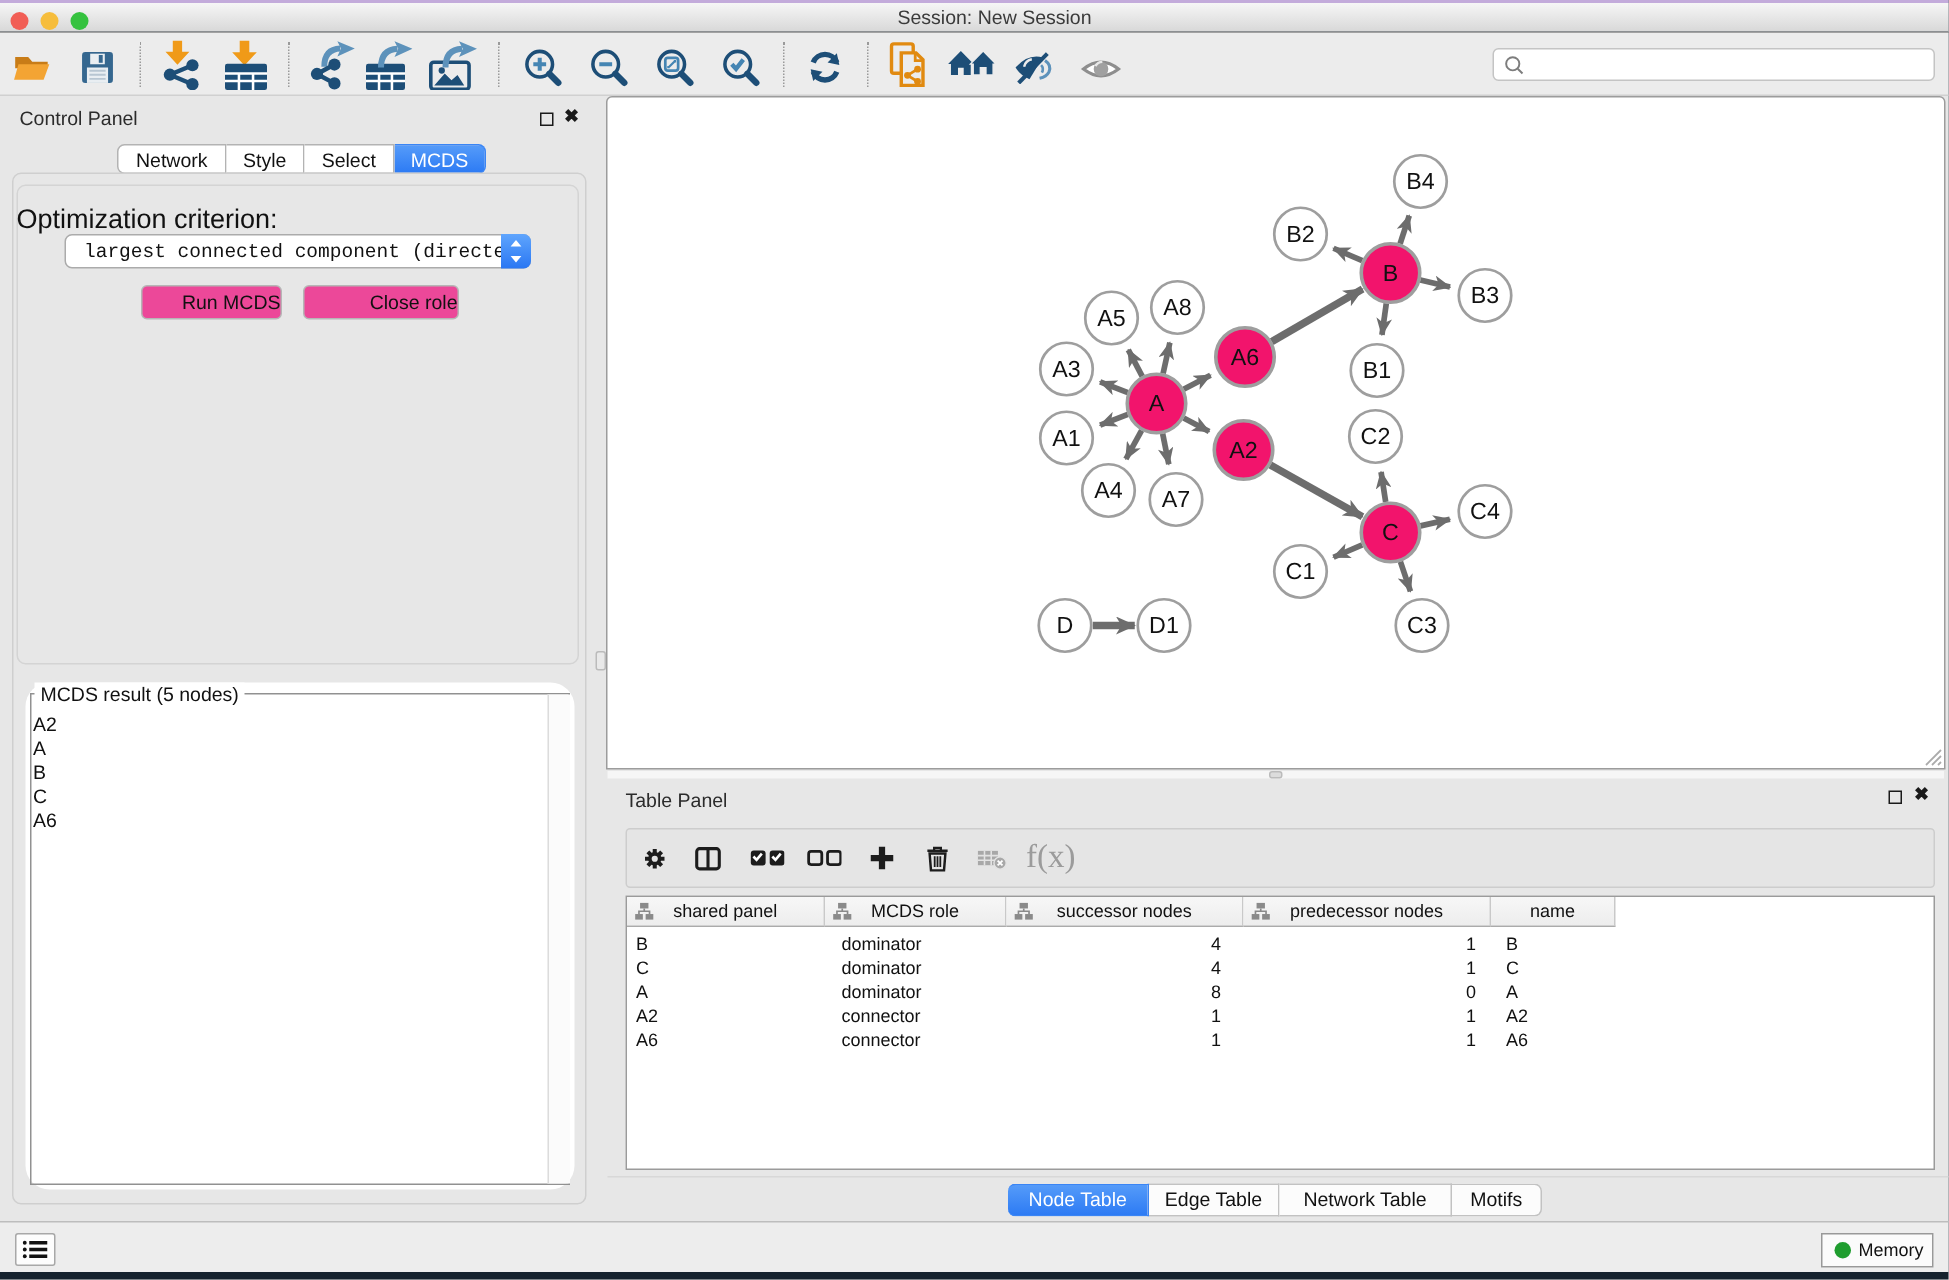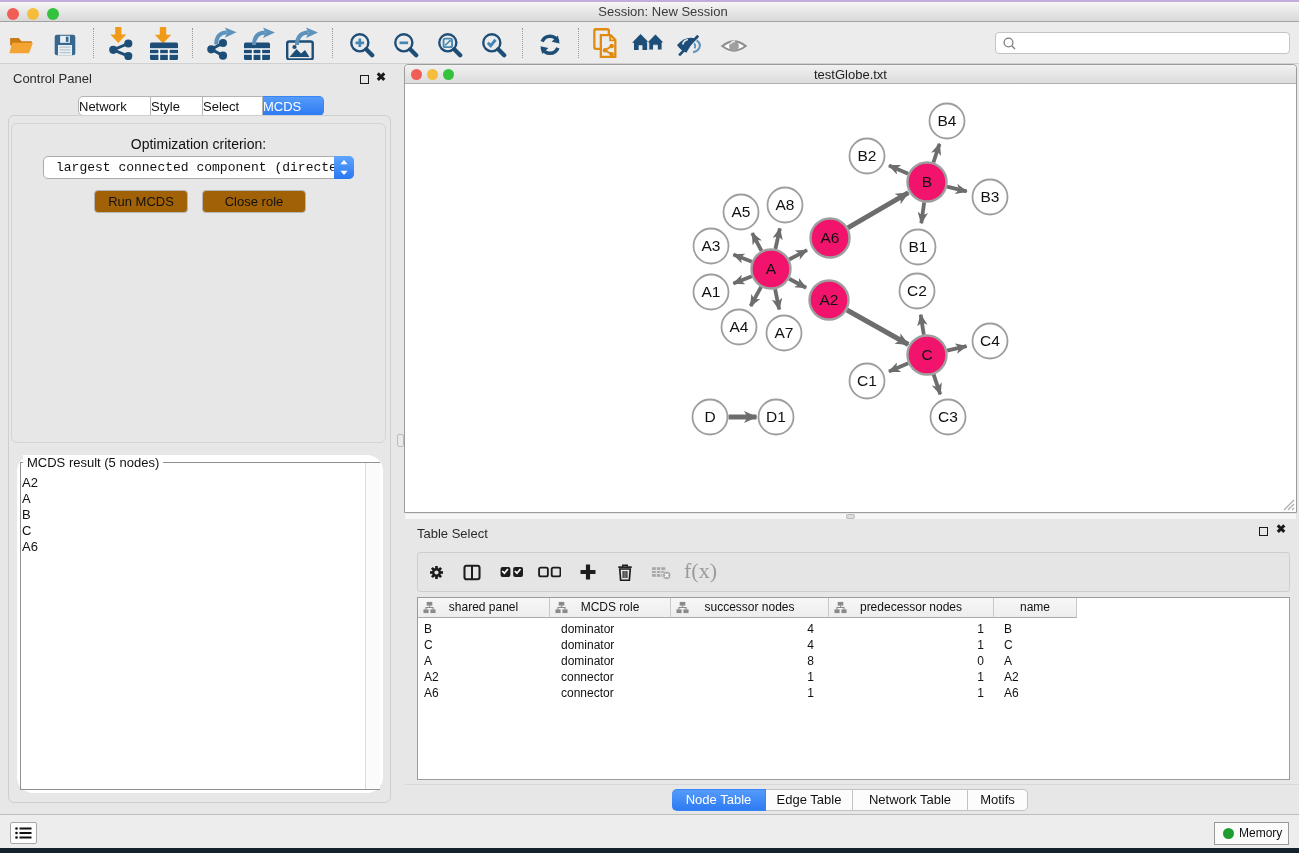--- a/index.html
+++ b/index.html
@@ -13,32 +13,32 @@
 #toolbar { left:0; top:22px; width:1299px; height:42px; background:#ececec;
   border-bottom:1px solid #d0d0d0; }
 #search { position:absolute; left:995px; top:32px; width:295px; height:22px; background:#fff;
   border:1px solid #c4c4c4; border-radius:4px; }
 #main { left:0; top:64px; width:1299px; height:750px; background:#e7e7e7; }
 #statusbar { left:0; top:814px; width:1299px; height:34px; background:#ededed;
   border-top:1px solid #bdbdbd; }
 
 #cp-title { position:absolute; left:13px; top:71px; font-size:13px; color:#2b2b2b; }
 .tab { height:20px; line-height:20px; font-size:13px; background:#fff; color:#111;
-  border:1px solid #b3b3b3; border-left:none; padding:0; text-align:left; }
+  border:1px solid #b3b3b3; border-left:none; padding:0; text-align:center; }
 #cp-content { position:absolute; left:8px; top:115px; width:383px; height:688px;
   border:1px solid #cfcfcf; border-radius:6px; }
 #cp-inner { position:absolute; left:11px; top:123px; width:375px; height:320px;
   border:1px solid #d4d4d4; border-radius:6px; }
 #dropdown { position:absolute; left:43px; top:156px; width:311px; height:23px; background:#fff;
   border:1px solid #ababab; border-radius:5px; font-size:13px; line-height:21px; color:#111;
   padding-left:12px;font-family:Liberation Mono, monospace; }
 #dd-cap { position:absolute; right:-1px; top:-1px; width:20px; height:23px; border-radius:0 5px 5px 0;
   background:linear-gradient(#5fa5fd,#2a77f3); }
-.btn { position:absolute; top:190px; height:23px; background:#a16207; border:1px solid #b6b6b6;
-  border-radius:4px; font-size:13px; text-align:center; line-height:21px; color:#111; }
+.btn { position:absolute; top:190px; height:23px; background:#ec4899; border:1px solid #b6b6b6;
+  border-radius:4px; font-size:13px; text-align:right; line-height:21px; color:#111; }
 #resultbox { position:absolute; left:17px; top:455px; width:366px; height:338px; background:#fff;border-radius:16px; }
 #fieldset { position:absolute; left:3px; top:7px; width:360px; height:328px; border:1px solid #919191; }
 #legend { position:absolute; left:2px; top:-8px; background:#fff; padding:0 4px; font-size:13px; color:#111; }
 .li { position:absolute; left:5px; font-size:13px; color:#111; }
 
 #gwin { position:absolute; left:404px; top:64px; width:893px; height:449px;
   border:1px solid #9c9c9c; border-radius:4px 4px 0 0; background:#fff; }
 #gtitle { position:absolute; left:0; top:0; width:100%; height:19px;
   background:linear-gradient(#f1f1f1,#dcdcdc); border-bottom:1px solid #b1b1b1;
   border-radius:4px 4px 0 0; text-align:center; font-size:13px; color:#222; line-height:19px; }
@@ -191,21 +191,21 @@
 <div class="maxbox" style="left:360px;top:75px"></div>
 <div class="closex" style="left:376px;top:70px">✖</div>
 <div style="position:absolute;left:78px;top:96px;display:flex">
   <div class="tab" style="border-left:1px solid #b3b3b3;border-radius:5px 0 0 5px;width:73px">Network</div>
   <div class="tab" style="width:52px">Style</div>
   <div class="tab" style="width:60px">Select</div>
   <div class="tab" style="width:61px;background:linear-gradient(#559bf9,#2d7bf4);color:#fff;border-color:#3a85f5;border-radius:0 5px 5px 0">MCDS</div>
 </div>
 <div id="cp-content"></div>
 <div id="cp-inner"></div>
-<div style="position:absolute;left:11px;width:375px;top:136px;text-align:center;font-size:14px;color:#111">Optimization criterion:</div>
+<div style="position:absolute;left:11px;width:375px;top:136px;font-size:18px;color:#111">Optimization criterion:</div>
 <div id="dropdown">largest connected component (directed)
   <div id="dd-cap"><svg width="20" height="23" viewBox="0 0 20 23">
     <path d="M10,4 l3.6,4.3 h-7.2 z" fill="#fff"></path>
         <path d="M10,19 l3.6,-4.3 h-7.2 z" fill="#fff"></path>
       </svg></div>
 </div>
 <div class="btn" style="left:94px;width:94px">Run MCDS</div>
 <div class="btn" style="left:202px;width:104px">Close role</div>
 <div id="resultbox">
   <div id="fieldset">
@@ -213,25 +213,20 @@
     <div style="position:absolute;left:344px;top:0;width:15px;height:326px;border-left:1px solid #dcdcdc;background:#fbfbfb"></div>
   </div>
   <div class="li" style="top:20px">A2</div>
   <div class="li" style="top:36px">A</div>
   <div class="li" style="top:52px">B</div>
   <div class="li" style="top:68px">C</div>
   <div class="li" style="top:84px">A6</div>
 </div>
 
 <div id="gwin">
-  <div id="gtitle">testGlobe.txt
-    <div class="ilight" style="left:6px;background:#f15e55"></div>
-    <div class="ilight" style="left:22px;background:#f6bd3c"></div>
-    <div class="ilight" style="left:38px;background:#35c23f"></div>
-  </div>
   <svg width="14" height="14" viewBox="0 0 14 14" style="position:absolute;right:1px;bottom:1px">
     <path d="M13,3 L3,13 M13,7 L7,13 M13,11 L11,13" stroke="#ababab" stroke-width="1.2"></path>
     </svg>
 </div>
 <div style="position:absolute;left:397px;top:434px;width:7px;height:13px;background:#e9e9e9;border:1px solid #bbb;border-radius:2px"></div>
 <div style="position:absolute;left:405px;top:514px;width:891px;height:5px;background:#f6f6f6"></div>
 <div style="position:absolute;left:846px;top:514px;width:9px;height:5px;background:#dcdcdc;border:1px solid #bbb;border-radius:2px"></div>
 
 <svg width="889" height="428" style="position:absolute;left:406px;top:84px">
     <defs>
@@ -298,21 +293,21 @@
     <text x="333" y="248" text-anchor="middle" font-size="15.5" fill="#111">A4</text>
     <text x="378" y="254" text-anchor="middle" font-size="15.5" fill="#111">A7</text>
     <text x="584" y="262" text-anchor="middle" font-size="15.5" fill="#111">C4</text>
     <text x="521" y="276" text-anchor="middle" font-size="15.5" fill="#111">C</text>
     <text x="461" y="302" text-anchor="middle" font-size="15.5" fill="#111">C1</text>
     <text x="542" y="338" text-anchor="middle" font-size="15.5" fill="#111">C3</text>
     <text x="304" y="338" text-anchor="middle" font-size="15.5" fill="#111">D</text>
     <text x="370" y="338" text-anchor="middle" font-size="15.5" fill="#111">D1</text>
   </svg>
 
-<div id="tp-title">Table Select</div>
+<div id="tp-title">Table Panel</div>
 <div class="maxbox" style="left:1259px;top:527px"></div>
 <div class="closex" style="left:1276px;top:522px">✖</div>
 <div id="tp-toolbar"></div>
 <svg style="position:absolute;left:427px;top:563px" width="19" height="19" viewBox="0 0 24 24">
     <line x1="12" y1="12" x2="20.20" y2="12.00" stroke="#1c1c1c" stroke-width="3.4"></line>
     <line x1="12" y1="12" x2="17.80" y2="17.80" stroke="#1c1c1c" stroke-width="3.4"></line>
     <line x1="12" y1="12" x2="12.00" y2="20.20" stroke="#1c1c1c" stroke-width="3.4"></line>
     <line x1="12" y1="12" x2="6.20" y2="17.80" stroke="#1c1c1c" stroke-width="3.4"></line>
     <line x1="12" y1="12" x2="3.80" y2="12.00" stroke="#1c1c1c" stroke-width="3.4"></line>
     <line x1="12" y1="12" x2="6.20" y2="6.20" stroke="#1c1c1c" stroke-width="3.4"></line>

